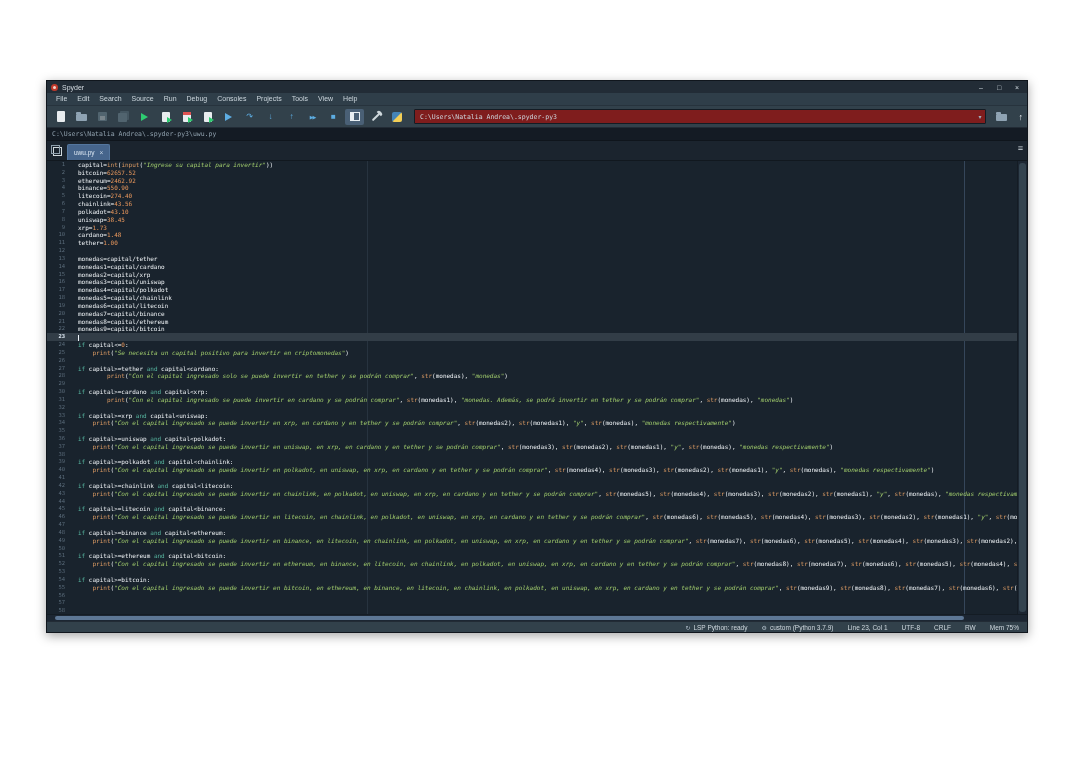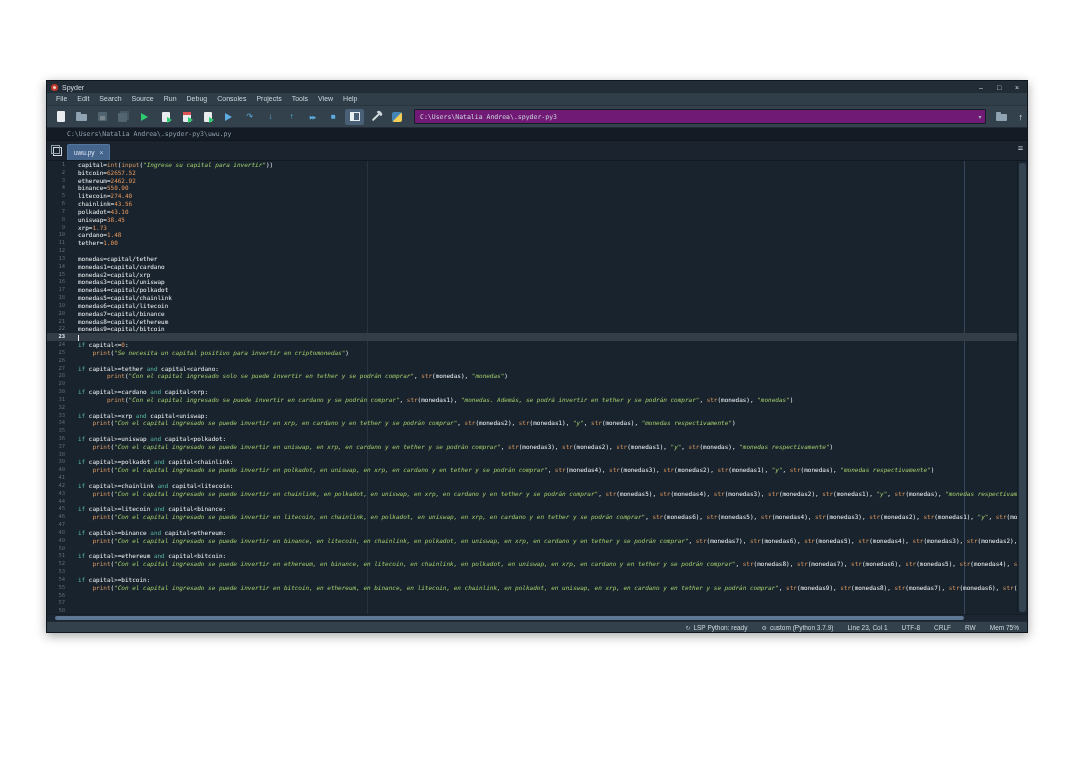--- a/index.html
+++ b/index.html
@@ -33,28 +33,28 @@
   .i-cellplay::after{content:"";position:absolute;right:-2px;bottom:-1px;border-left:5px solid #2ecc71;border-top:3px solid transparent;border-bottom:3px solid transparent;}
   .i-cellplay2{width:8px;height:10px;background:#e8ecef;border-radius:1px;position:relative;}
   .i-cellplay2::before{content:"";position:absolute;left:0;top:0;width:8px;height:3px;background:#e05252;}
   .i-cellplay2::after{content:"";position:absolute;right:-2px;bottom:-1px;border-left:5px solid #2ecc71;border-top:3px solid transparent;border-bottom:3px solid transparent;}
   .i-playlines{width:0;height:0;border-left:7px solid #5dade2;border-top:4.5px solid transparent;border-bottom:4.5px solid transparent;position:relative;}
   .i-pane{width:10px;height:9px;border:1px solid #e8eef2;box-sizing:border-box;position:relative;background:transparent;}
   .i-pane::before{content:"";position:absolute;left:0;top:0;width:3px;height:7px;background:#e8eef2;}
   .i-wrench{width:2px;height:10px;background:#cfd8dc;border-radius:1px;transform:rotate(45deg);position:relative;}
   .i-wrench::before{content:"";position:absolute;top:-2px;left:-2px;width:6px;height:3px;background:#cfd8dc;border-radius:2px 2px 0 0;}
   .i-python{width:10px;height:10px;border-radius:2px;background:linear-gradient(135deg,#4584b6 49%,#f3cf56 51%);}
-  .path-combo{flex:1;height:13px;background:#701a75;border:1px solid #141c24;display:flex;align-items:center;margin-left:6px;border-radius:1px;}
+  .path-combo{flex:1;height:13px;background:#7f1d1d;border:1px solid #141c24;display:flex;align-items:center;margin-left:6px;border-radius:1px;}
   .path-combo .path-text{flex:1;color:#cdd6dd;font-size:6.5px;font-family:"DejaVu Sans Mono",monospace;padding-left:5px;white-space:nowrap;overflow:hidden;}
   .path-combo .dd{color:#9fb0bd;font-size:6px;padding:0 3px;}
   .tb-right{display:flex;align-items:center;margin-left:6px;gap:6px;}
   .up-glyph{color:#e8eef2;font-size:9px;font-weight:bold;}
   
   .crumbbar{height:13px;background:#141b24;display:flex;align-items:center;flex:0 0 auto;border-bottom:1px solid #0f151c;box-sizing:border-box;}
-  .crumb-text{color:#8fa0ad;font-size:6.5px;font-family:"DejaVu Sans Mono",monospace;padding-left:20px;white-space:nowrap;}
+  .crumb-text{color:#8fa0ad;font-size:6.5px;font-family:"DejaVu Sans Mono",monospace;padding-left:5px;white-space:nowrap;}
   
   .tabbar{height:20px;background:#1b242e;display:flex;align-items:flex-end;flex:0 0 auto;position:relative;border-bottom:1px solid #11181f;box-sizing:border-box;}
   .stackbtn{width:14px;height:14px;margin:0 3px 2px 3px;display:flex;align-items:center;justify-content:center;}
   .stack-icon{width:7px;height:7px;border:1px solid #cfd8dc;position:relative;background:#1b242e;}
   .stack-icon::before{content:"";position:absolute;left:-3px;top:-3px;width:7px;height:7px;border:1px solid #8fa0ad;}
   .tab{height:15px;margin-bottom:0;background:#46658c;border:1px solid #54769e;border-bottom:none;display:flex;align-items:center;padding:0 6px;gap:5px;border-radius:2px 2px 0 0;}
   .tab-label{color:#dbe6f2;font-size:6.5px;}
   .tab-close{color:#c3d2e2;font-size:6.5px;}
   .tab-options{position:absolute;right:4px;top:3px;color:#cfd8de;font-size:9px;line-height:9px;}
   

